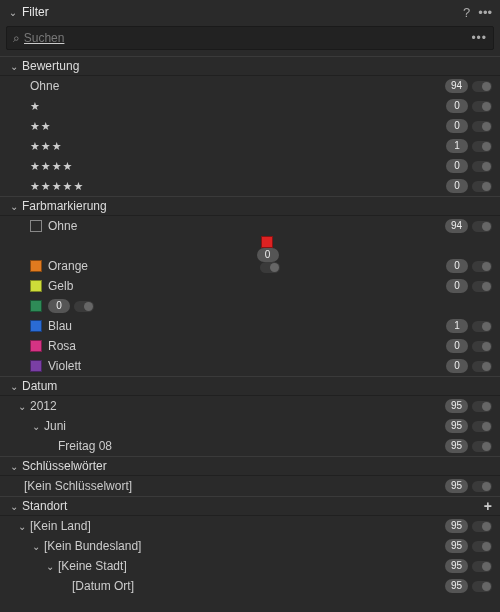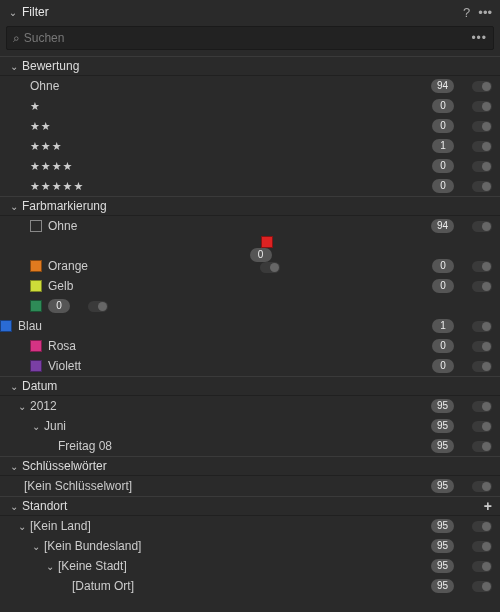--- a/index.html
+++ b/index.html
@@ -30,21 +30,21 @@
 
   
   .searchbar {
     display: flex; align-items: center;
     background: #222; border: 1px solid #1a1a1a; border-radius: 2px;
     margin: 2px 6px 6px 6px; height: 24px; padding: 0 6px;
   }
   .search-icon { font-size: 12px; color: #888; margin-right: 4px; }
   .search-input {
     flex: 1; background: transparent; border: none; outline: none;
-    color: #ccc; font-size: 12px;
+    color: #ccc; font-size: 12px; text-decoration: underline;
   }
   .search-input::placeholder { color: #777; }
   .more-dots { color: #aaa; font-size: 12px; letter-spacing: 1px; }
 
   .scroll { flex: 1; overflow: hidden; }
 
   
   .section-head {
     display: flex; align-items: center;
     height: 20px; padding: 0 8px 0 10px;
@@ -60,21 +60,21 @@
     display: flex; align-items: center; height: 20px;
     padding-right: 8px;
   }
   .row .label { flex: 1; color: #ccc; white-space: nowrap; overflow: hidden; }
 
   
   .pill {
     background: #555; color: #eee; border-radius: 8px;
     min-width: 22px; height: 14px; line-height: 14px;
     text-align: center; font-size: 10px; padding: 0 6px;
-    margin-right: 18px;
+    margin-right: 4px;
   }
 
   
   .toggle {
     width: 20px; height: 11px; border-radius: 6px;
     background: #3a3a3a; position: relative; flex-shrink: 0;
   }
   .toggle::after {
     content: ""; position: absolute; right: 1px; top: 1px;
     width: 9px; height: 9px; border-radius: 50%;
@@ -175,21 +175,21 @@
         <span class="swatch" style="background:#cddc39"></span>
     <span class="label">Gelb</span>
         <span class="pill">0</span>
           <span class="toggle"></span>
       </div>
       <div class="row" style="padding-left: 30px;">
         <span class="swatch" style="background:#2e8b57"></span>
         <span class="pill">0</span>
           <span class="toggle"></span>
       </div>
-      <div class="row" style=" justify-content: space-between;">
+      <div class="row" style="padding-left: 30px; justify-content: space-between;">
         <span class="swatch" style="background:#2a6bd4"></span>
     <span class="label">Blau</span>
         <span class="pill">1</span>
           <span class="toggle"></span>
       </div>
       <div class="row" style="padding-left: 30px;">
         <span class="swatch" style="background:#d63384"></span>
     <span class="label">Rosa</span>
         <span class="pill">0</span>
           <span class="toggle"></span>

